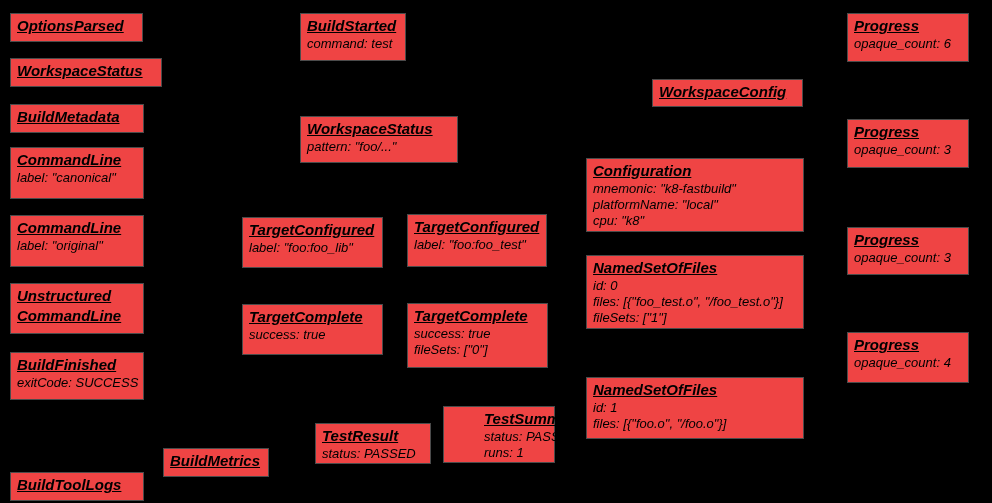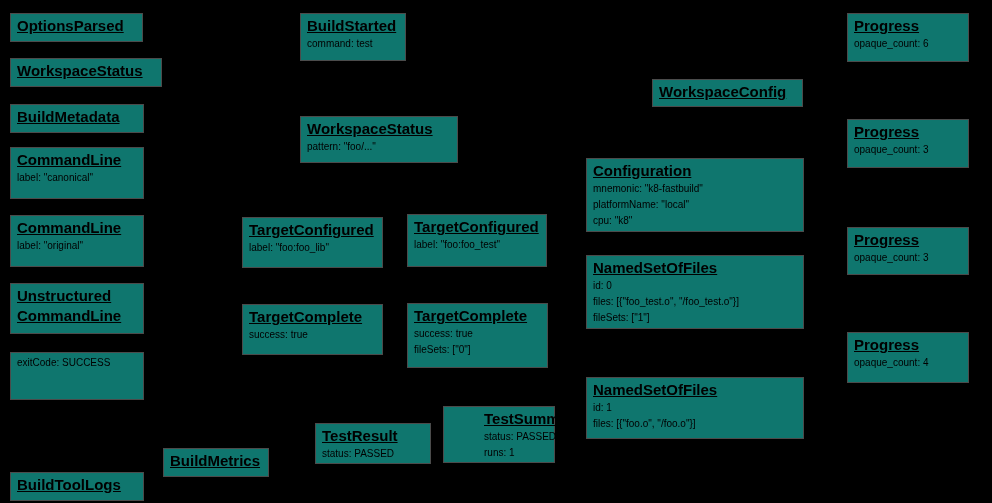--- a/index.html
+++ b/index.html
@@ -11,35 +11,36 @@
     position: relative;
     width: 992px;
     height: 503px;
     background: #000000;
     overflow: hidden;
     font-family: "Liberation Sans", sans-serif;
   }
   .node {
     position: absolute;
     box-sizing: border-box;
-    background: #0f766e;
+    background: #ef4444;
     border: 1.5px solid #4b4b4b;
     padding: 2px 6px 2px 6px;
     color: #000000;
     white-space: nowrap;
+    font-style: italic;
   }
   .node .t {
     font-size: 15px;
     font-weight: bold;
     text-decoration: underline;
     line-height: 20px;
     color: #000000;
   }
   .node .b {
-    font-size: 10px;
+    font-size: 13px;
     line-height: 16px;
     color: #000000;
   }
 </style>
 </head>
 <body>
 
 <div class="canvas">
 
   <div class="node" style="left:10px; top:13px; width:133px; height:29px;">
@@ -63,20 +64,21 @@
     <div class="t">CommandLine</div>
     <div class="b">label: "original"</div>
   </div>
 
   <div class="node" style="left:10px; top:283px; width:134px; height:51px;">
     <div class="t">Unstructured</div>
     <div class="t">CommandLine</div>
   </div>
 
   <div class="node" style="left:10px; top:352px; width:134px; height:48px;">
+    <div class="t">BuildFinished</div>
     <div class="b">exitCode: SUCCESS</div>
   </div>
 
   <div class="node" style="left:10px; top:472px; width:134px; height:29px;">
     <div class="t">BuildToolLogs</div>
   </div>
 
   <div class="node" style="left:163px; top:448px; width:106px; height:29px;">
     <div class="t">BuildMetrics</div>
   </div>

